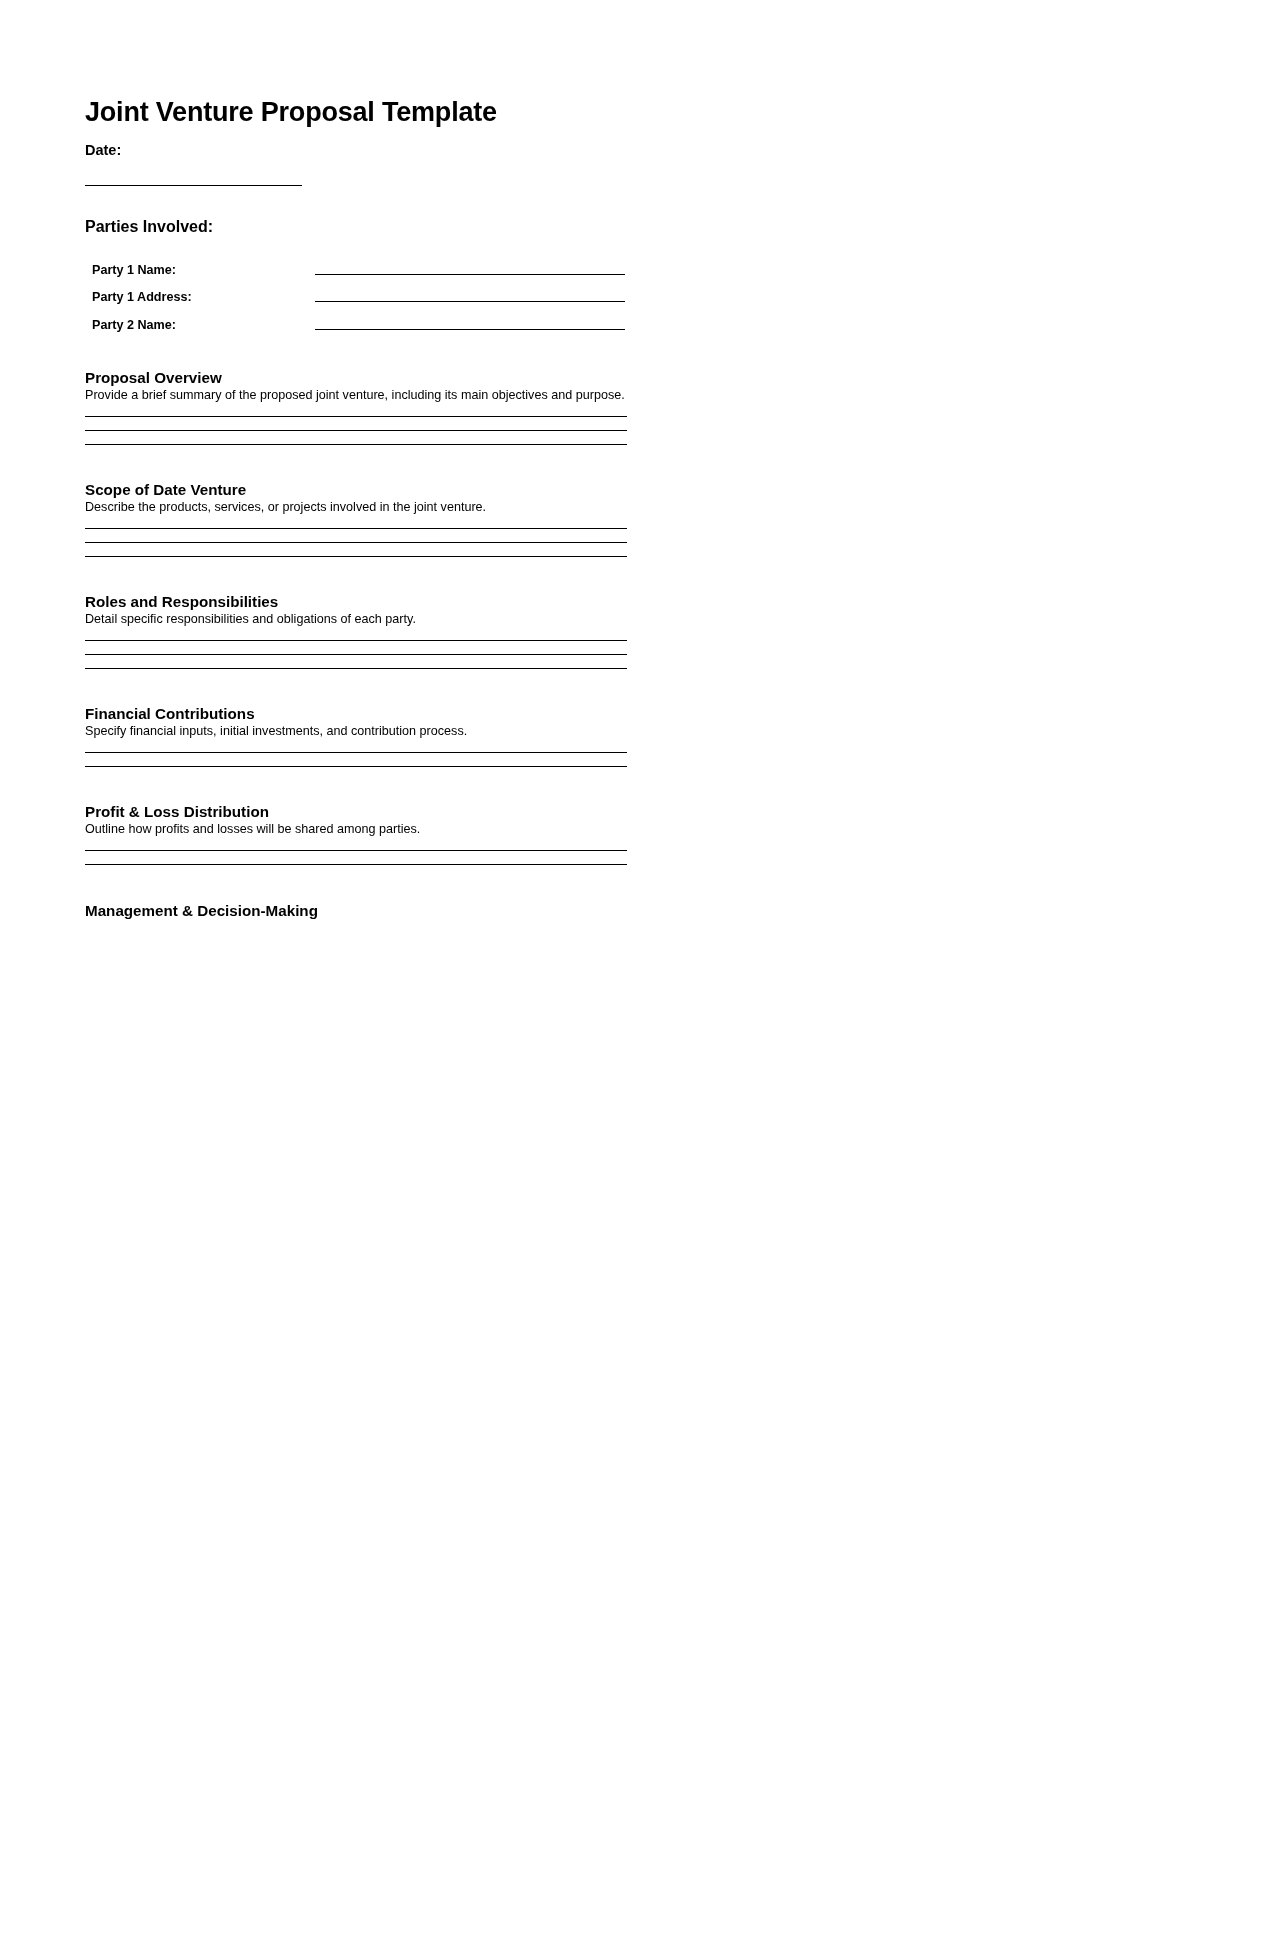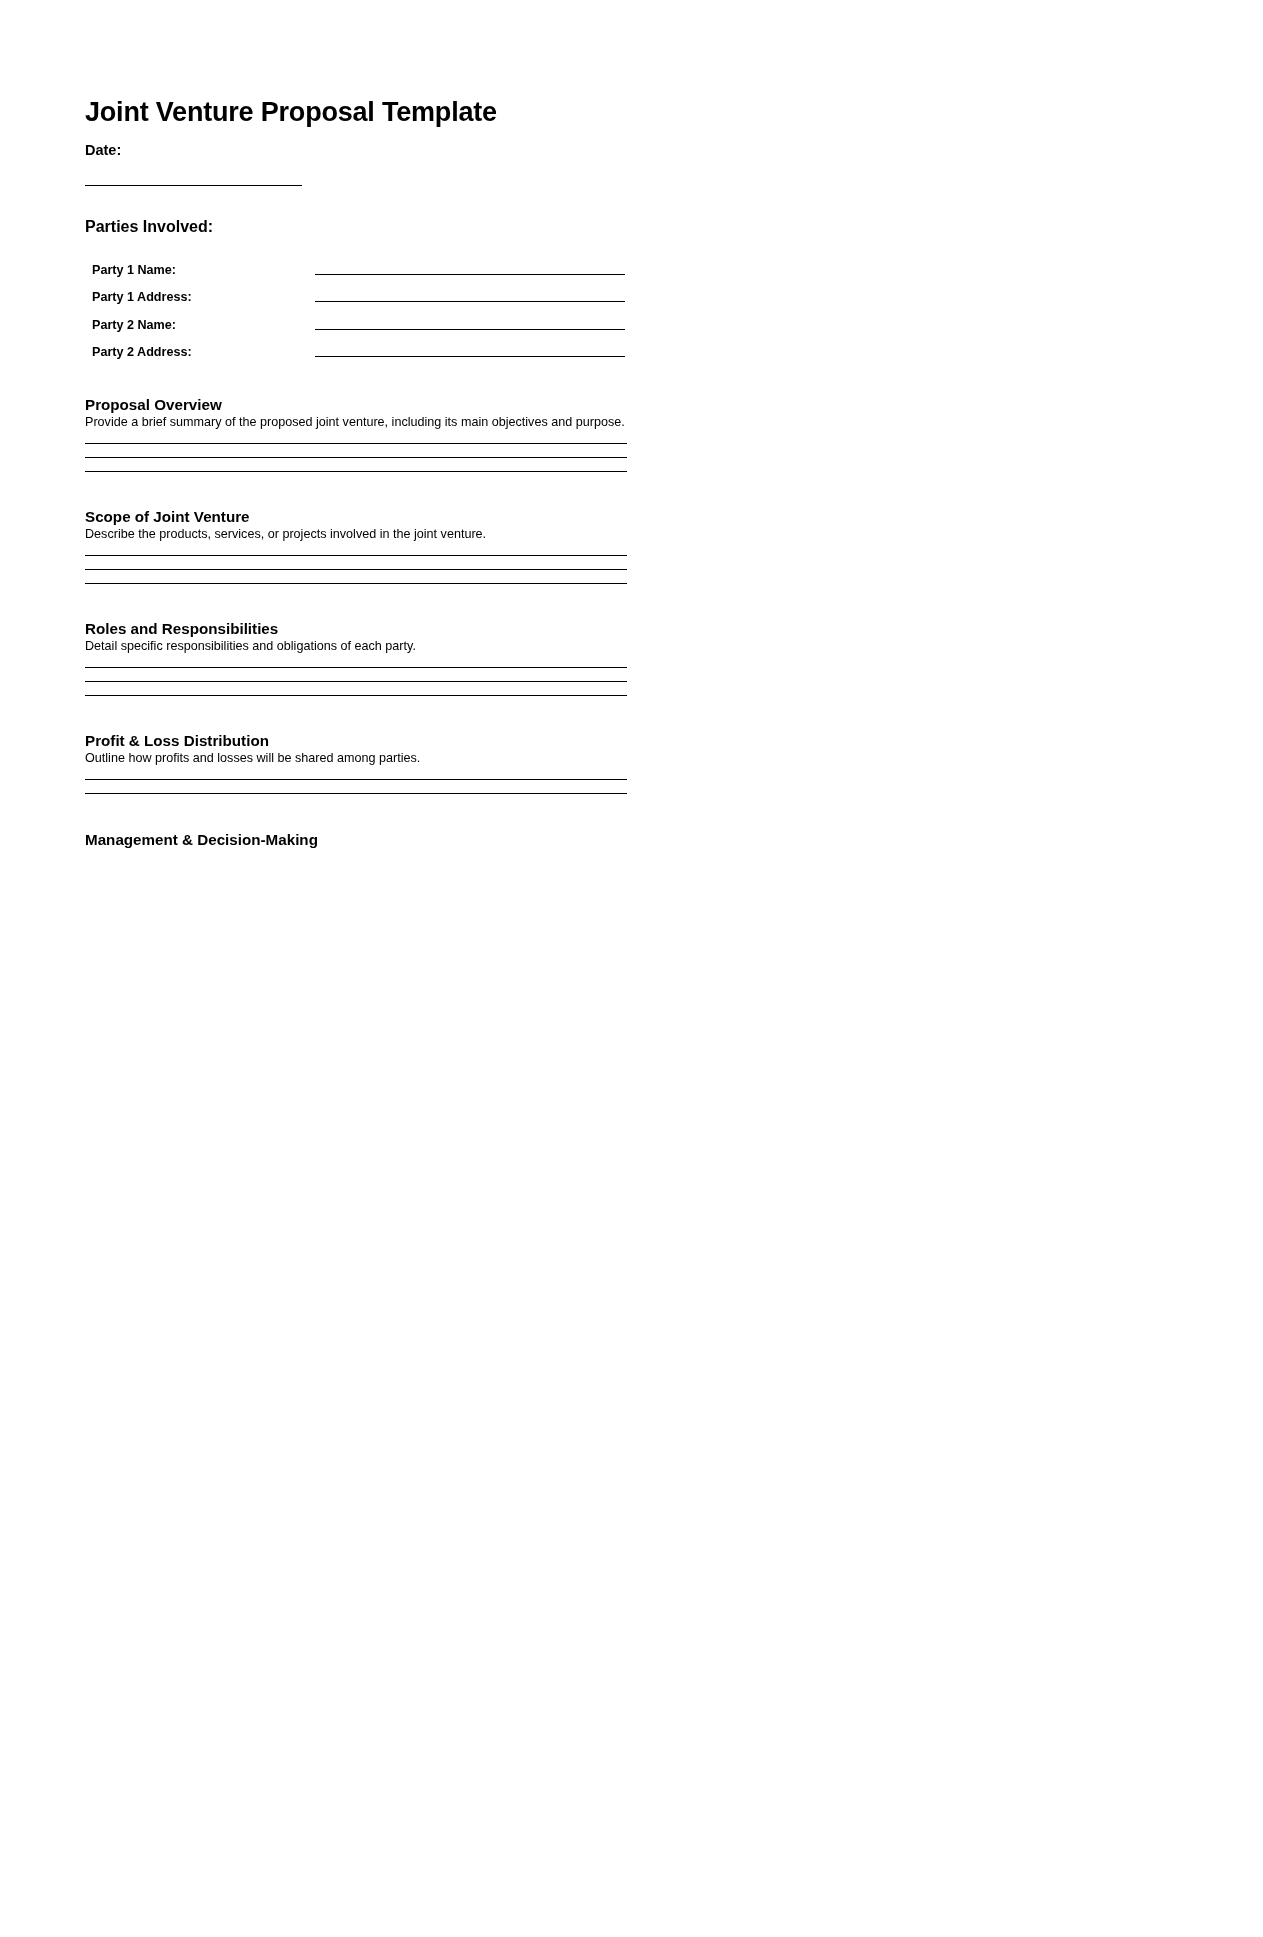--- a/index.html
+++ b/index.html
@@ -150,59 +150,61 @@
           <td class="party-line-cell">
             <div class="party-rule"></div>
           </td>
         </tr>
         <tr>
           <td class="party-label">Party 2 Name:</td>
           <td class="party-line-cell">
             <div class="party-rule"></div>
           </td>
         </tr>
-        <tr>
-          <td class="party-label">Party 2 Address:</td>
-          <td class="party-line-cell">
-            <div class="party-rule"></div>
-          </td>
-        </tr>
       </tbody>
     </table>
 
     <div class="section">
       <div class="section-heading">Proposal Overview</div>
       <div class="section-desc">Provide a brief summary of the proposed joint venture, including its main objectives and purpose.</div>
       <div class="fill-lines">
         <div class="fill-rule"></div>
         <div class="fill-rule"></div>
         <div class="fill-rule"></div>
       </div>
     </div>
 
     <div class="section">
-      <div class="section-heading">Scope of Joint Venture</div>
+      <div class="section-heading">Scope of Date Venture</div>
       <div class="section-desc">Describe the products, services, or projects involved in the joint venture.</div>
       <div class="fill-lines">
         <div class="fill-rule"></div>
         <div class="fill-rule"></div>
         <div class="fill-rule"></div>
       </div>
     </div>
 
     <div class="section">
       <div class="section-heading">Roles and Responsibilities</div>
       <div class="section-desc">Detail specific responsibilities and obligations of each party.</div>
       <div class="fill-lines">
         <div class="fill-rule"></div>
         <div class="fill-rule"></div>
         <div class="fill-rule"></div>
       </div>
     </div>
 
+    <div class="section">
+      <div class="section-heading">Financial Contributions</div>
+      <div class="section-desc">Specify financial inputs, initial investments, and contribution process.</div>
+      <div class="fill-lines">
+        <div class="fill-rule"></div>
+        <div class="fill-rule"></div>
+      </div>
+    </div>
 
     <div class="section">
       <div class="section-heading">Profit &amp; Loss Distribution</div>
       <div class="section-desc">Outline how profits and losses will be shared among parties.</div>
       <div class="fill-lines">
         <div class="fill-rule"></div>
         <div class="fill-rule"></div>
       </div>
     </div>
 

